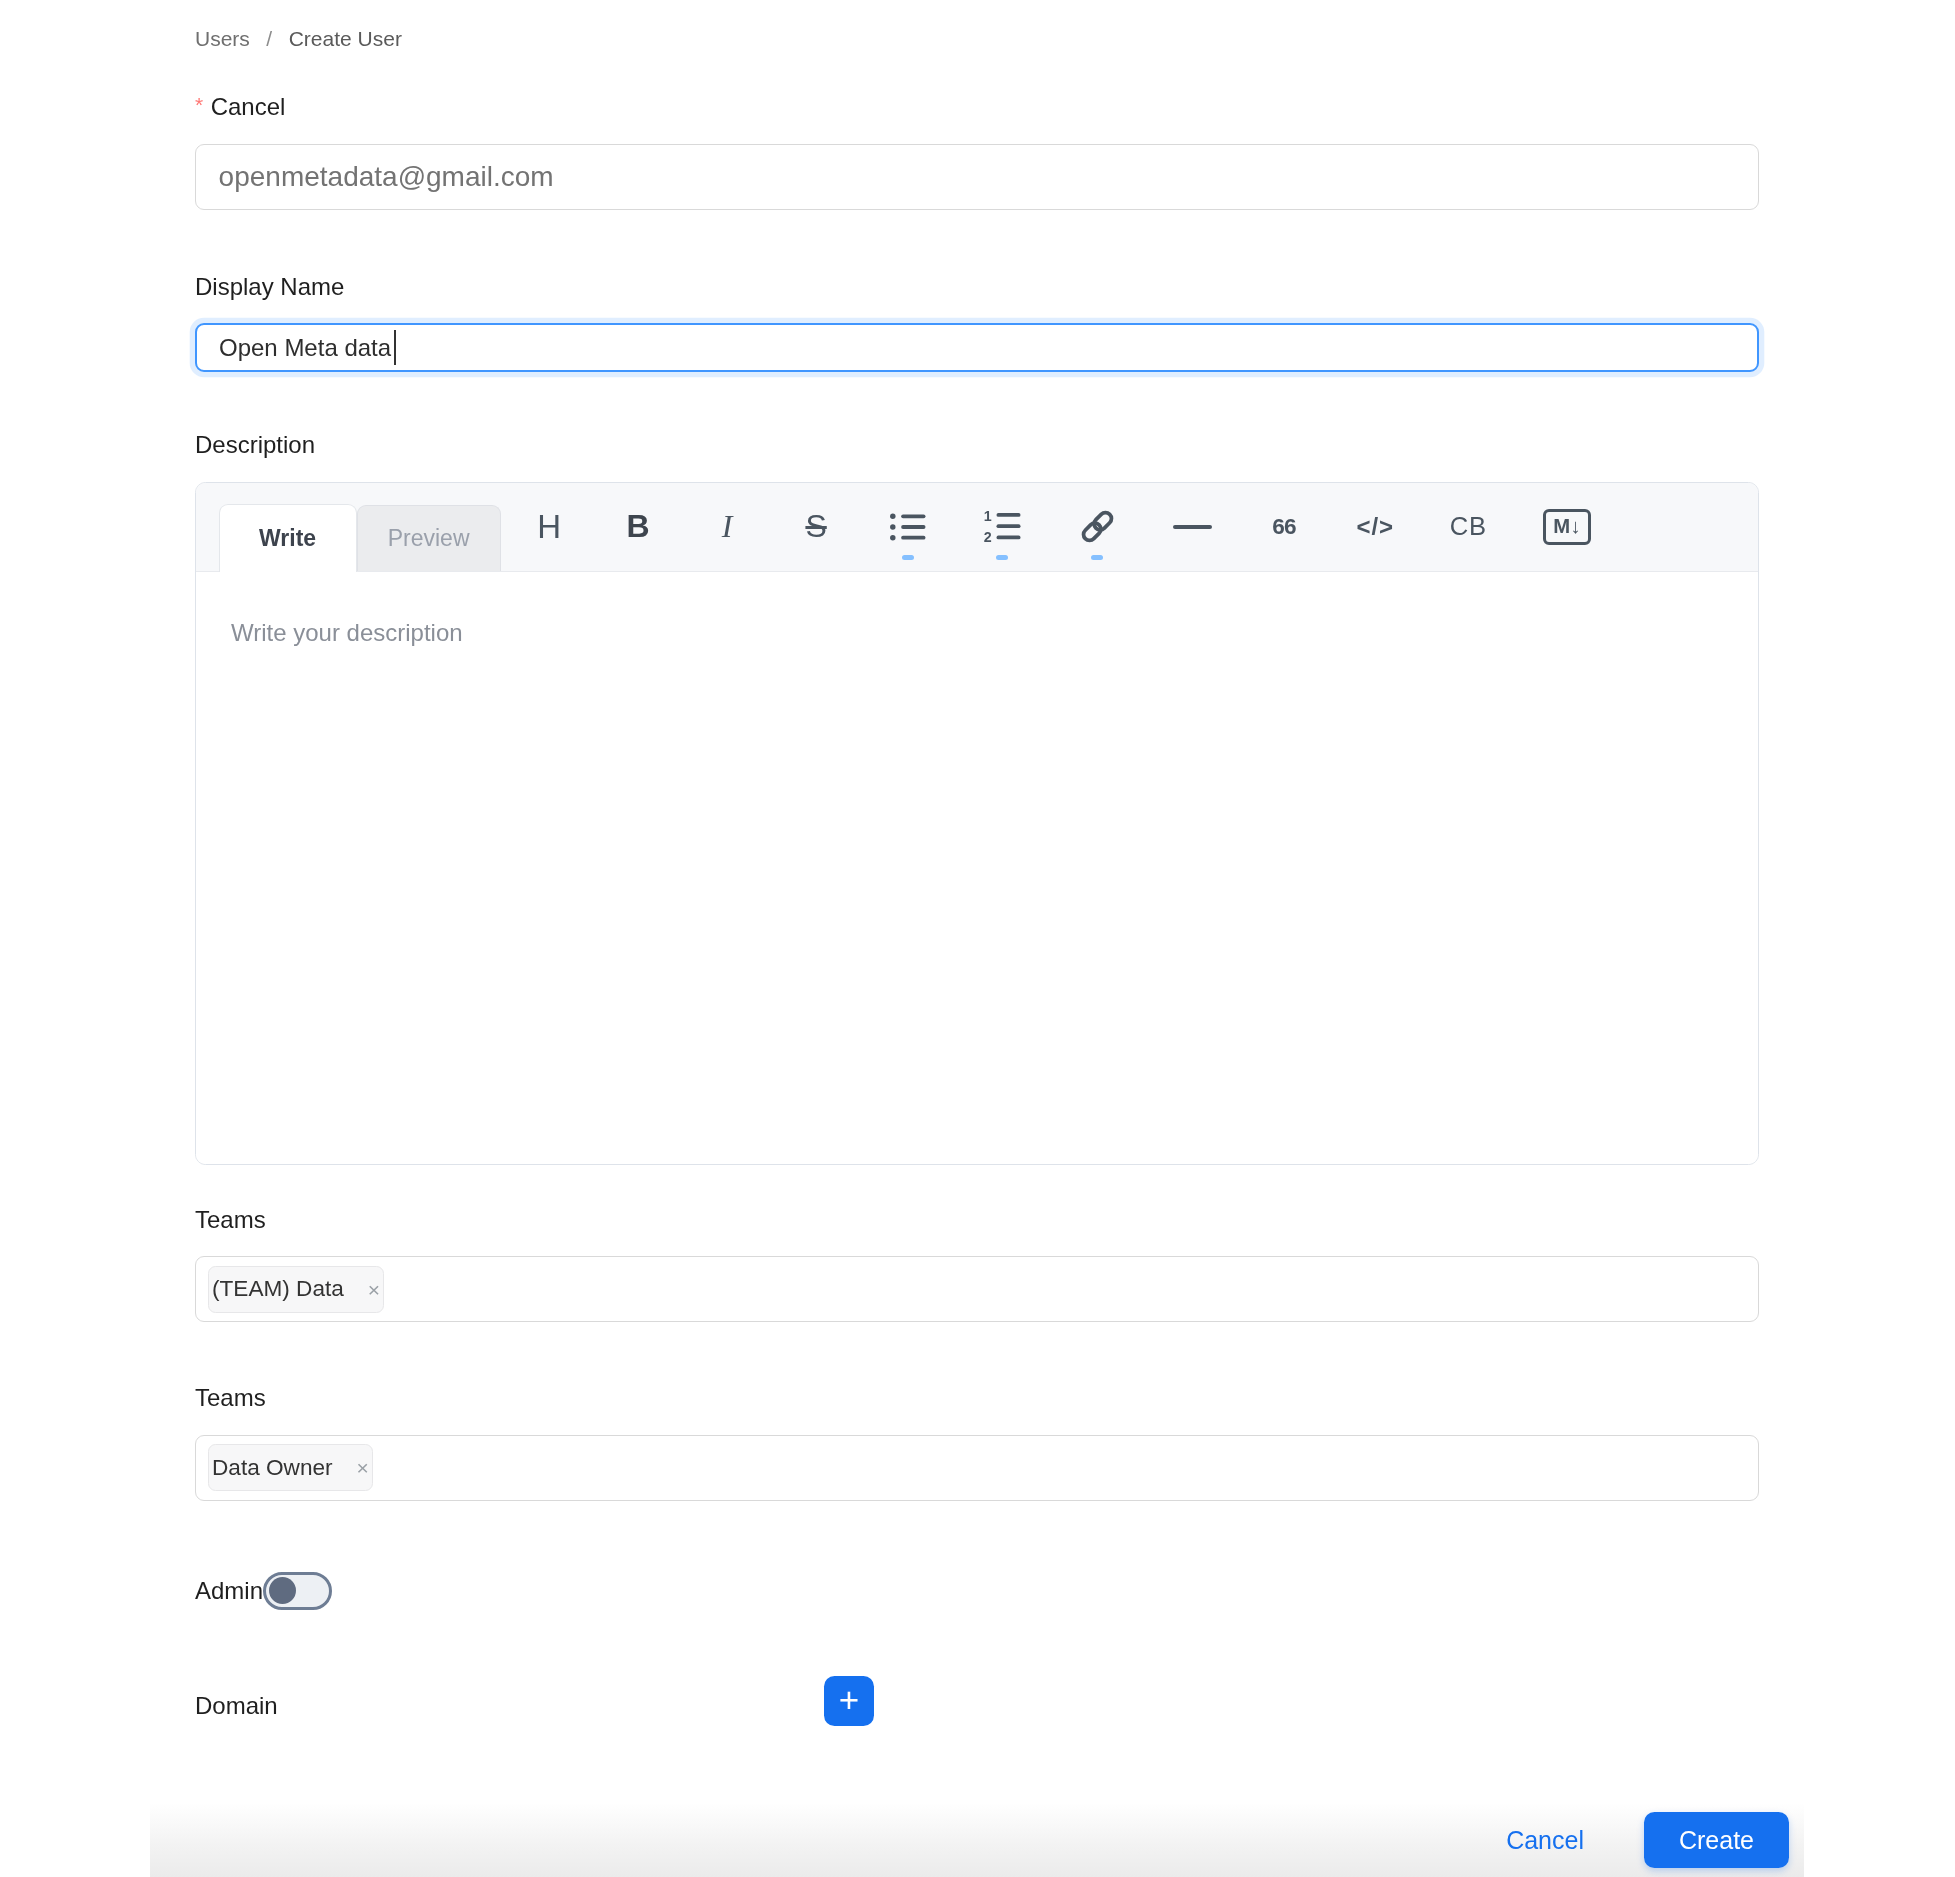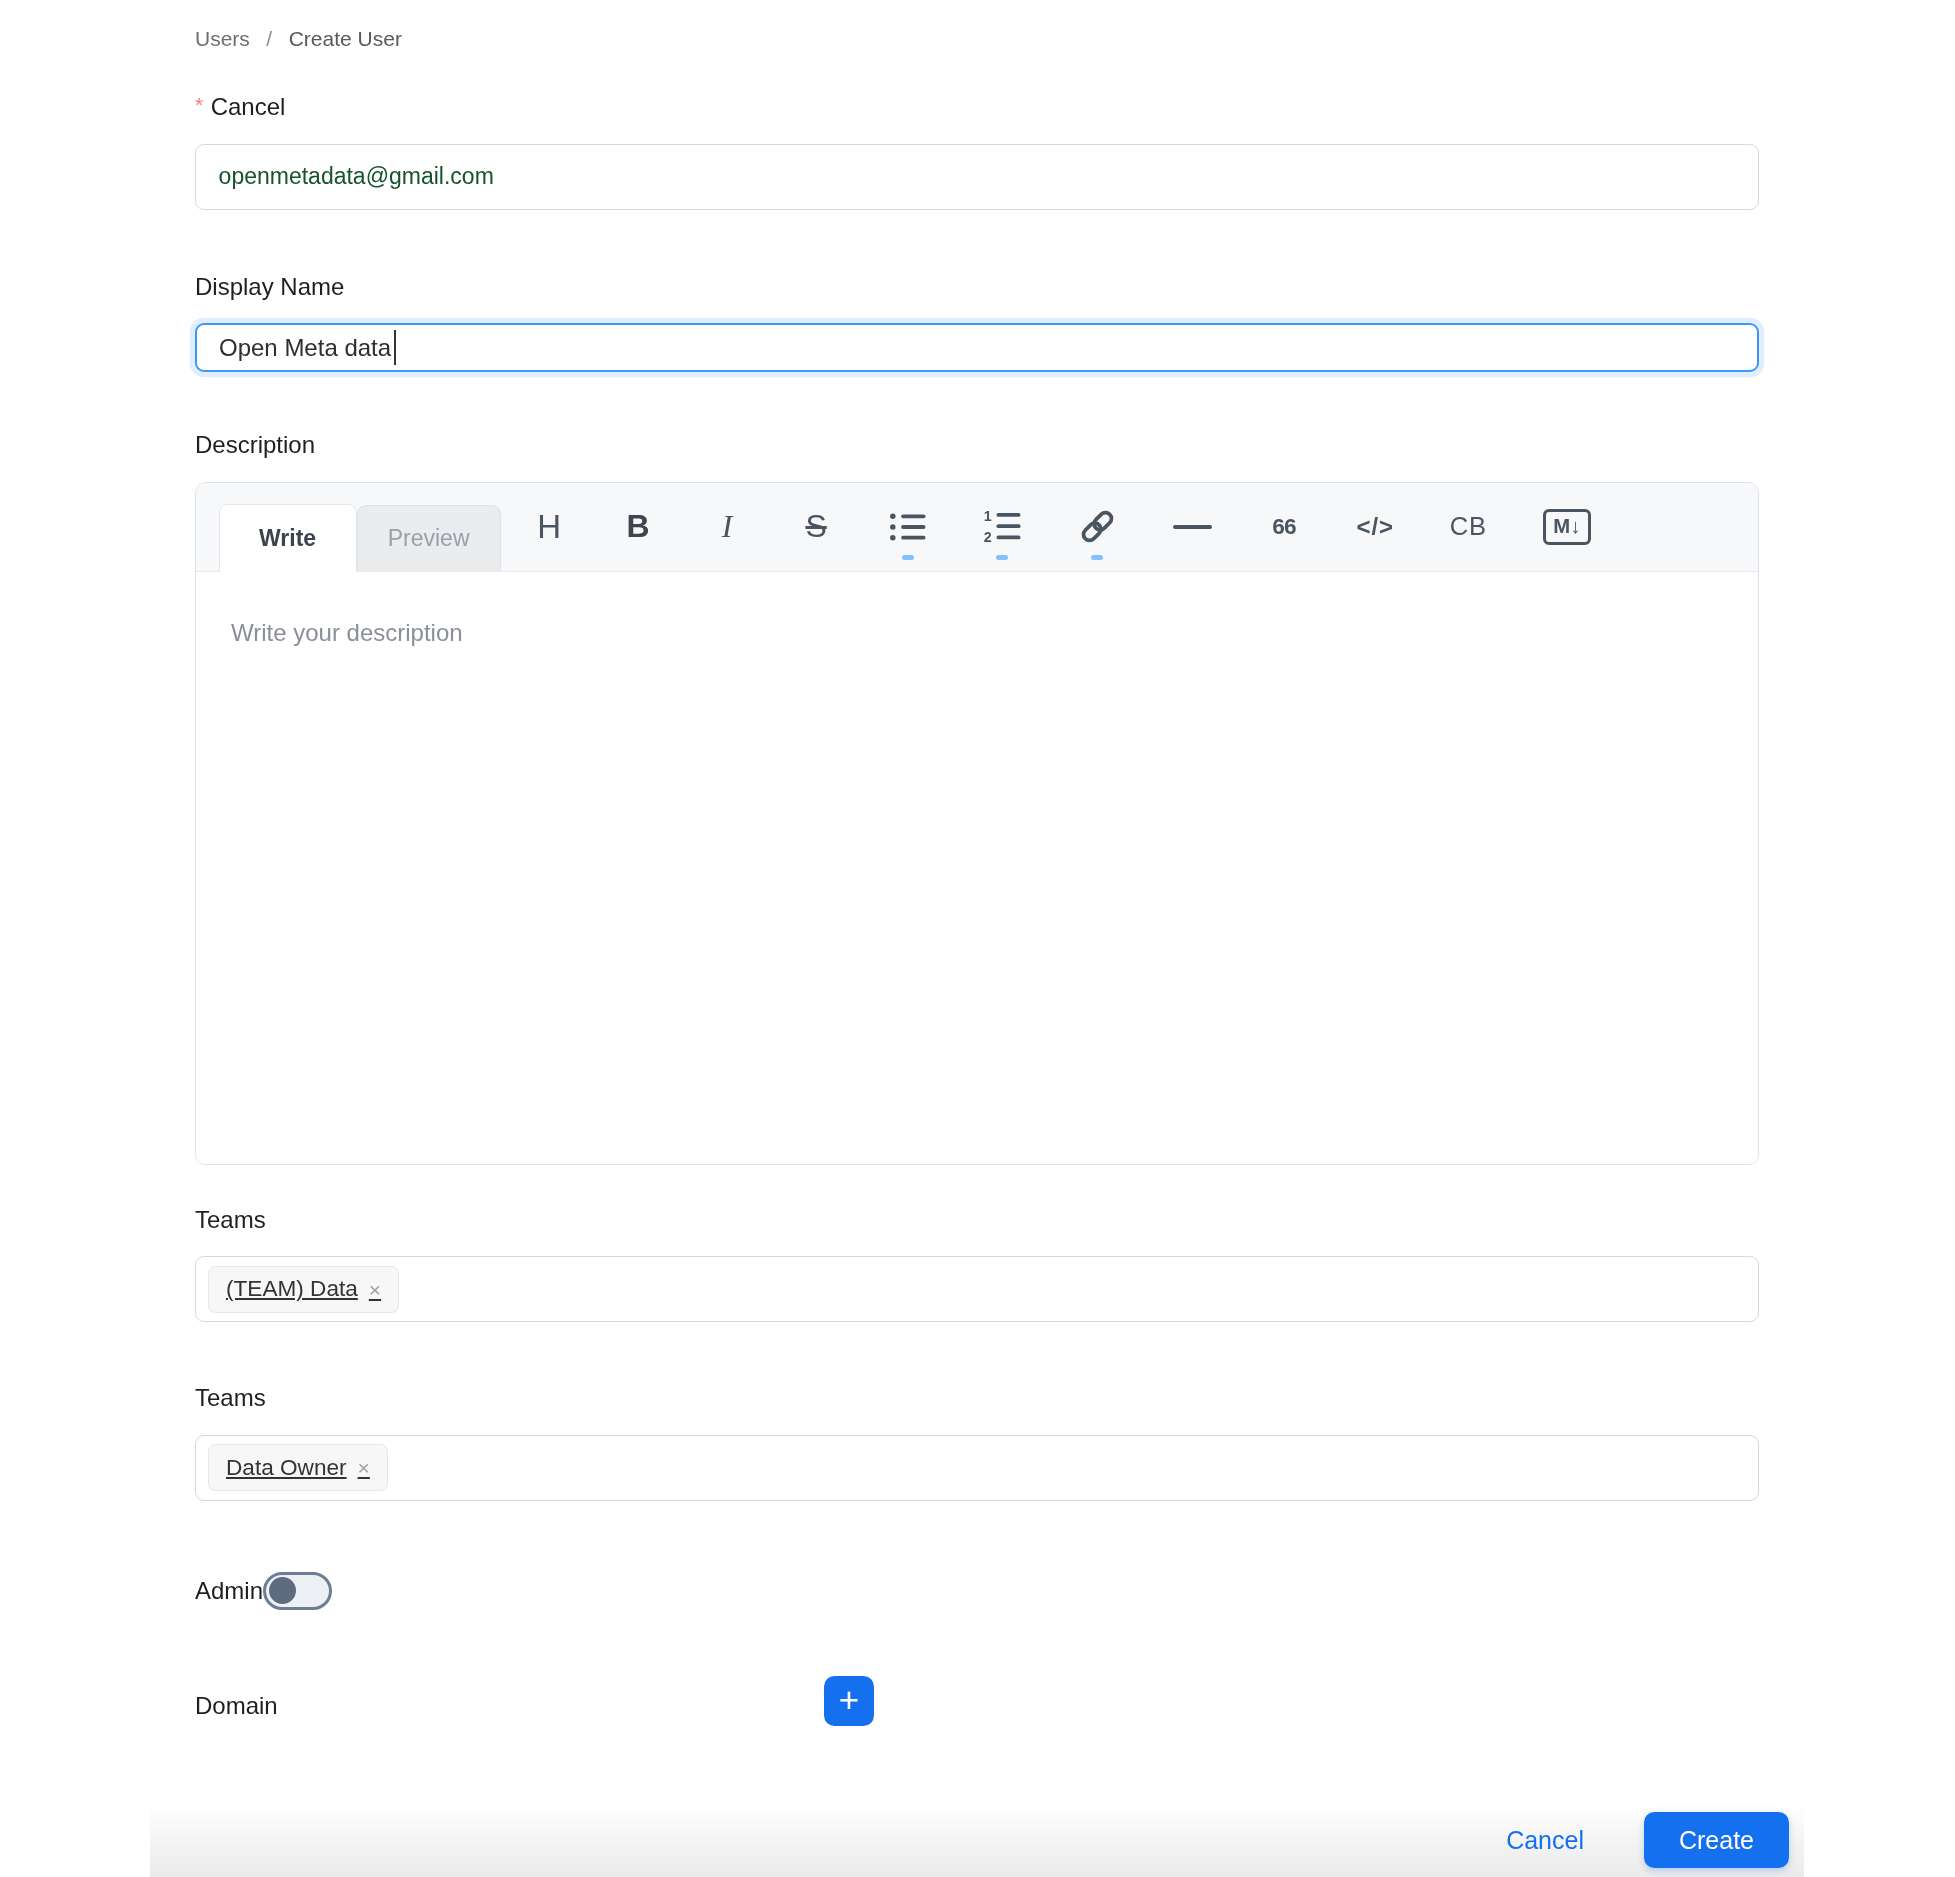--- a/index.html
+++ b/index.html
@@ -34,21 +34,21 @@
     display: flex; align-items: baseline;
     margin-bottom: 22.6px;
   }
   .required-mark { color: #ff7875; font-size: 21px; margin-right: 7.5px; position: relative; top: -3px; }
 
   
   .text-input {
     width: 100%; height: 66px;
     border: 1.5px solid #d9d9d9; border-radius: 9px;
     background: #fff;
-    font-size: 23px; color: #14532d;
+    font-size: 28px; color: #737373;
     padding: 0 22.6px;
     font-family: "Liberation Sans", sans-serif;
     outline: none;
     display: block;
   }
   .email-row { margin-bottom: 63px; }
   .display-row { margin-bottom: 59px; }
   .input-focused {
     height: 49px;
     border: 2.3px solid #4096ff; border-radius: 9px;
@@ -163,25 +163,24 @@
     display: flex; align-items: center;
     padding: 0 12px;
     cursor: text;
     background: #fff;
   }
   .chip {
     display: inline-flex; align-items: center;
     background: #f7f7f8;
     border: 1.5px solid #e7e7e9;
     border-radius: 7.5px;
-    padding: 0 17px;
+    padding: 0 3px;
     height: 47px;
     font-size: 22.6px; color: #333;
-    gap: 11px;
-    text-decoration: underline;
+    gap: 24px;
   }
   .chip-remove { color: #9aa0a6; font-size: 21px; cursor: pointer; line-height: 1; }
 
   
   .admin-row {
     display: flex; align-items: center; 
     margin-bottom: 71px;
   }
   .inline-label { font-size: 24px; color: #1f1f1f; }
   .toggle {

